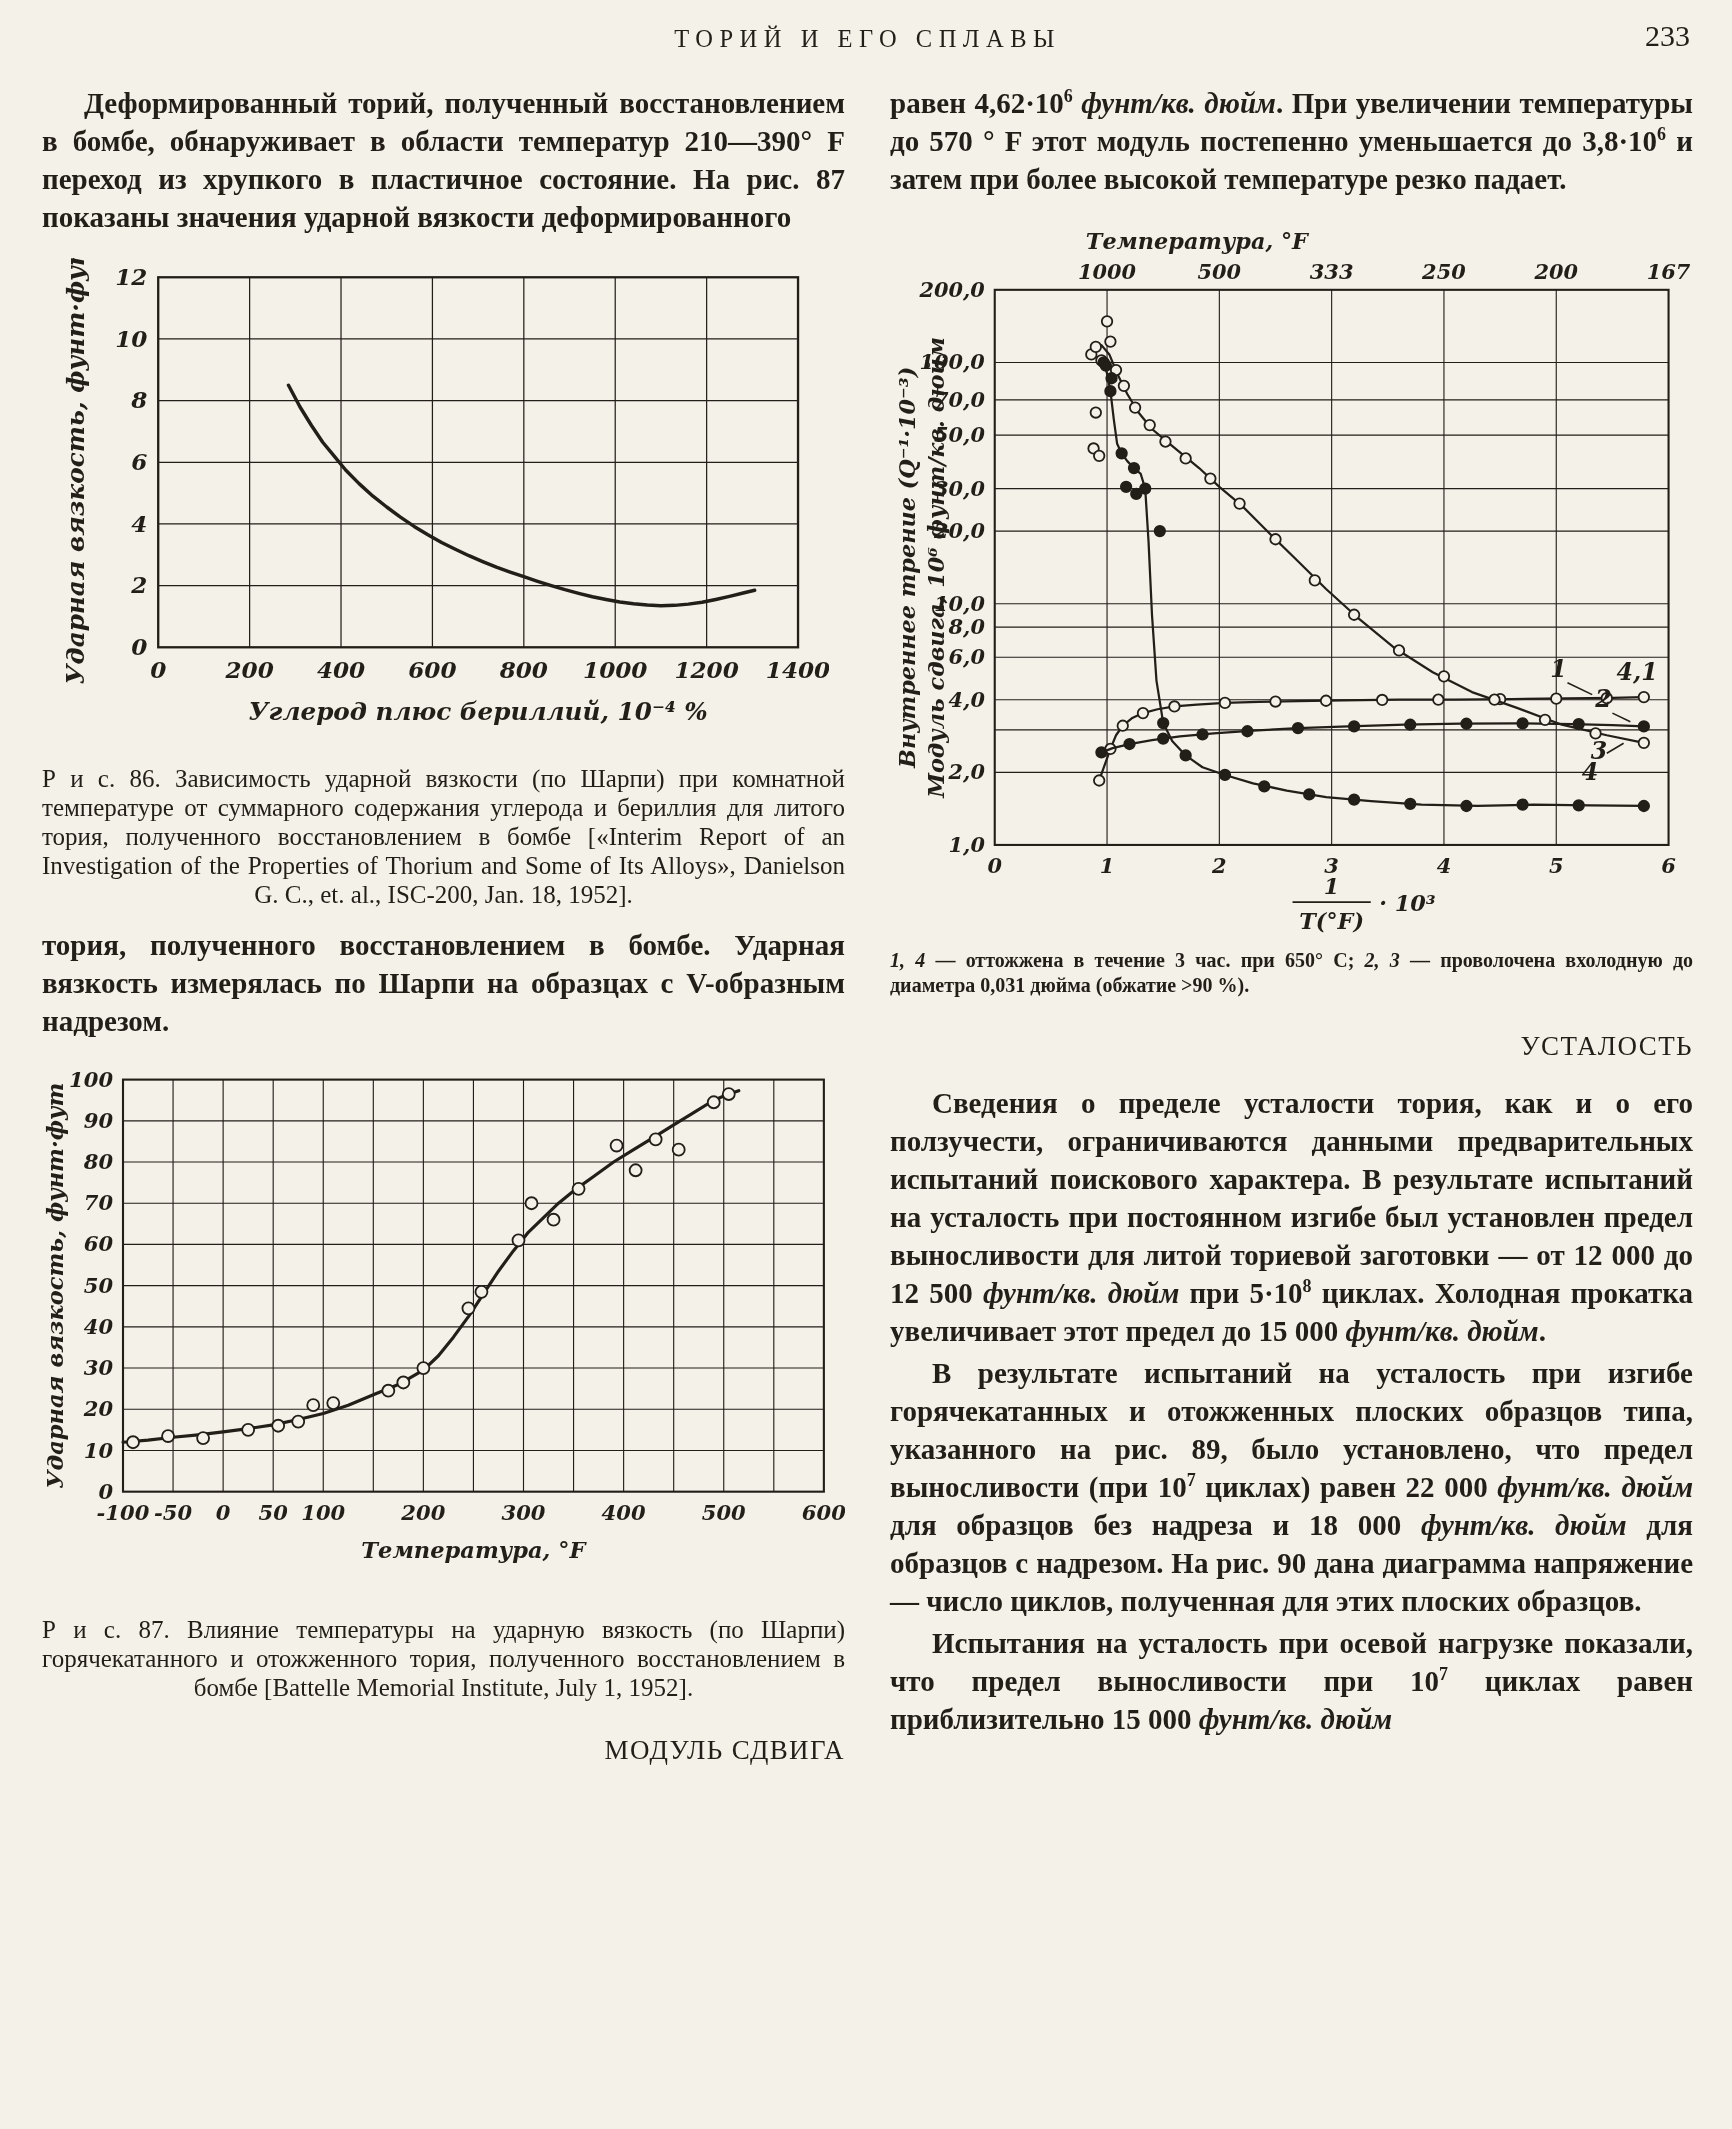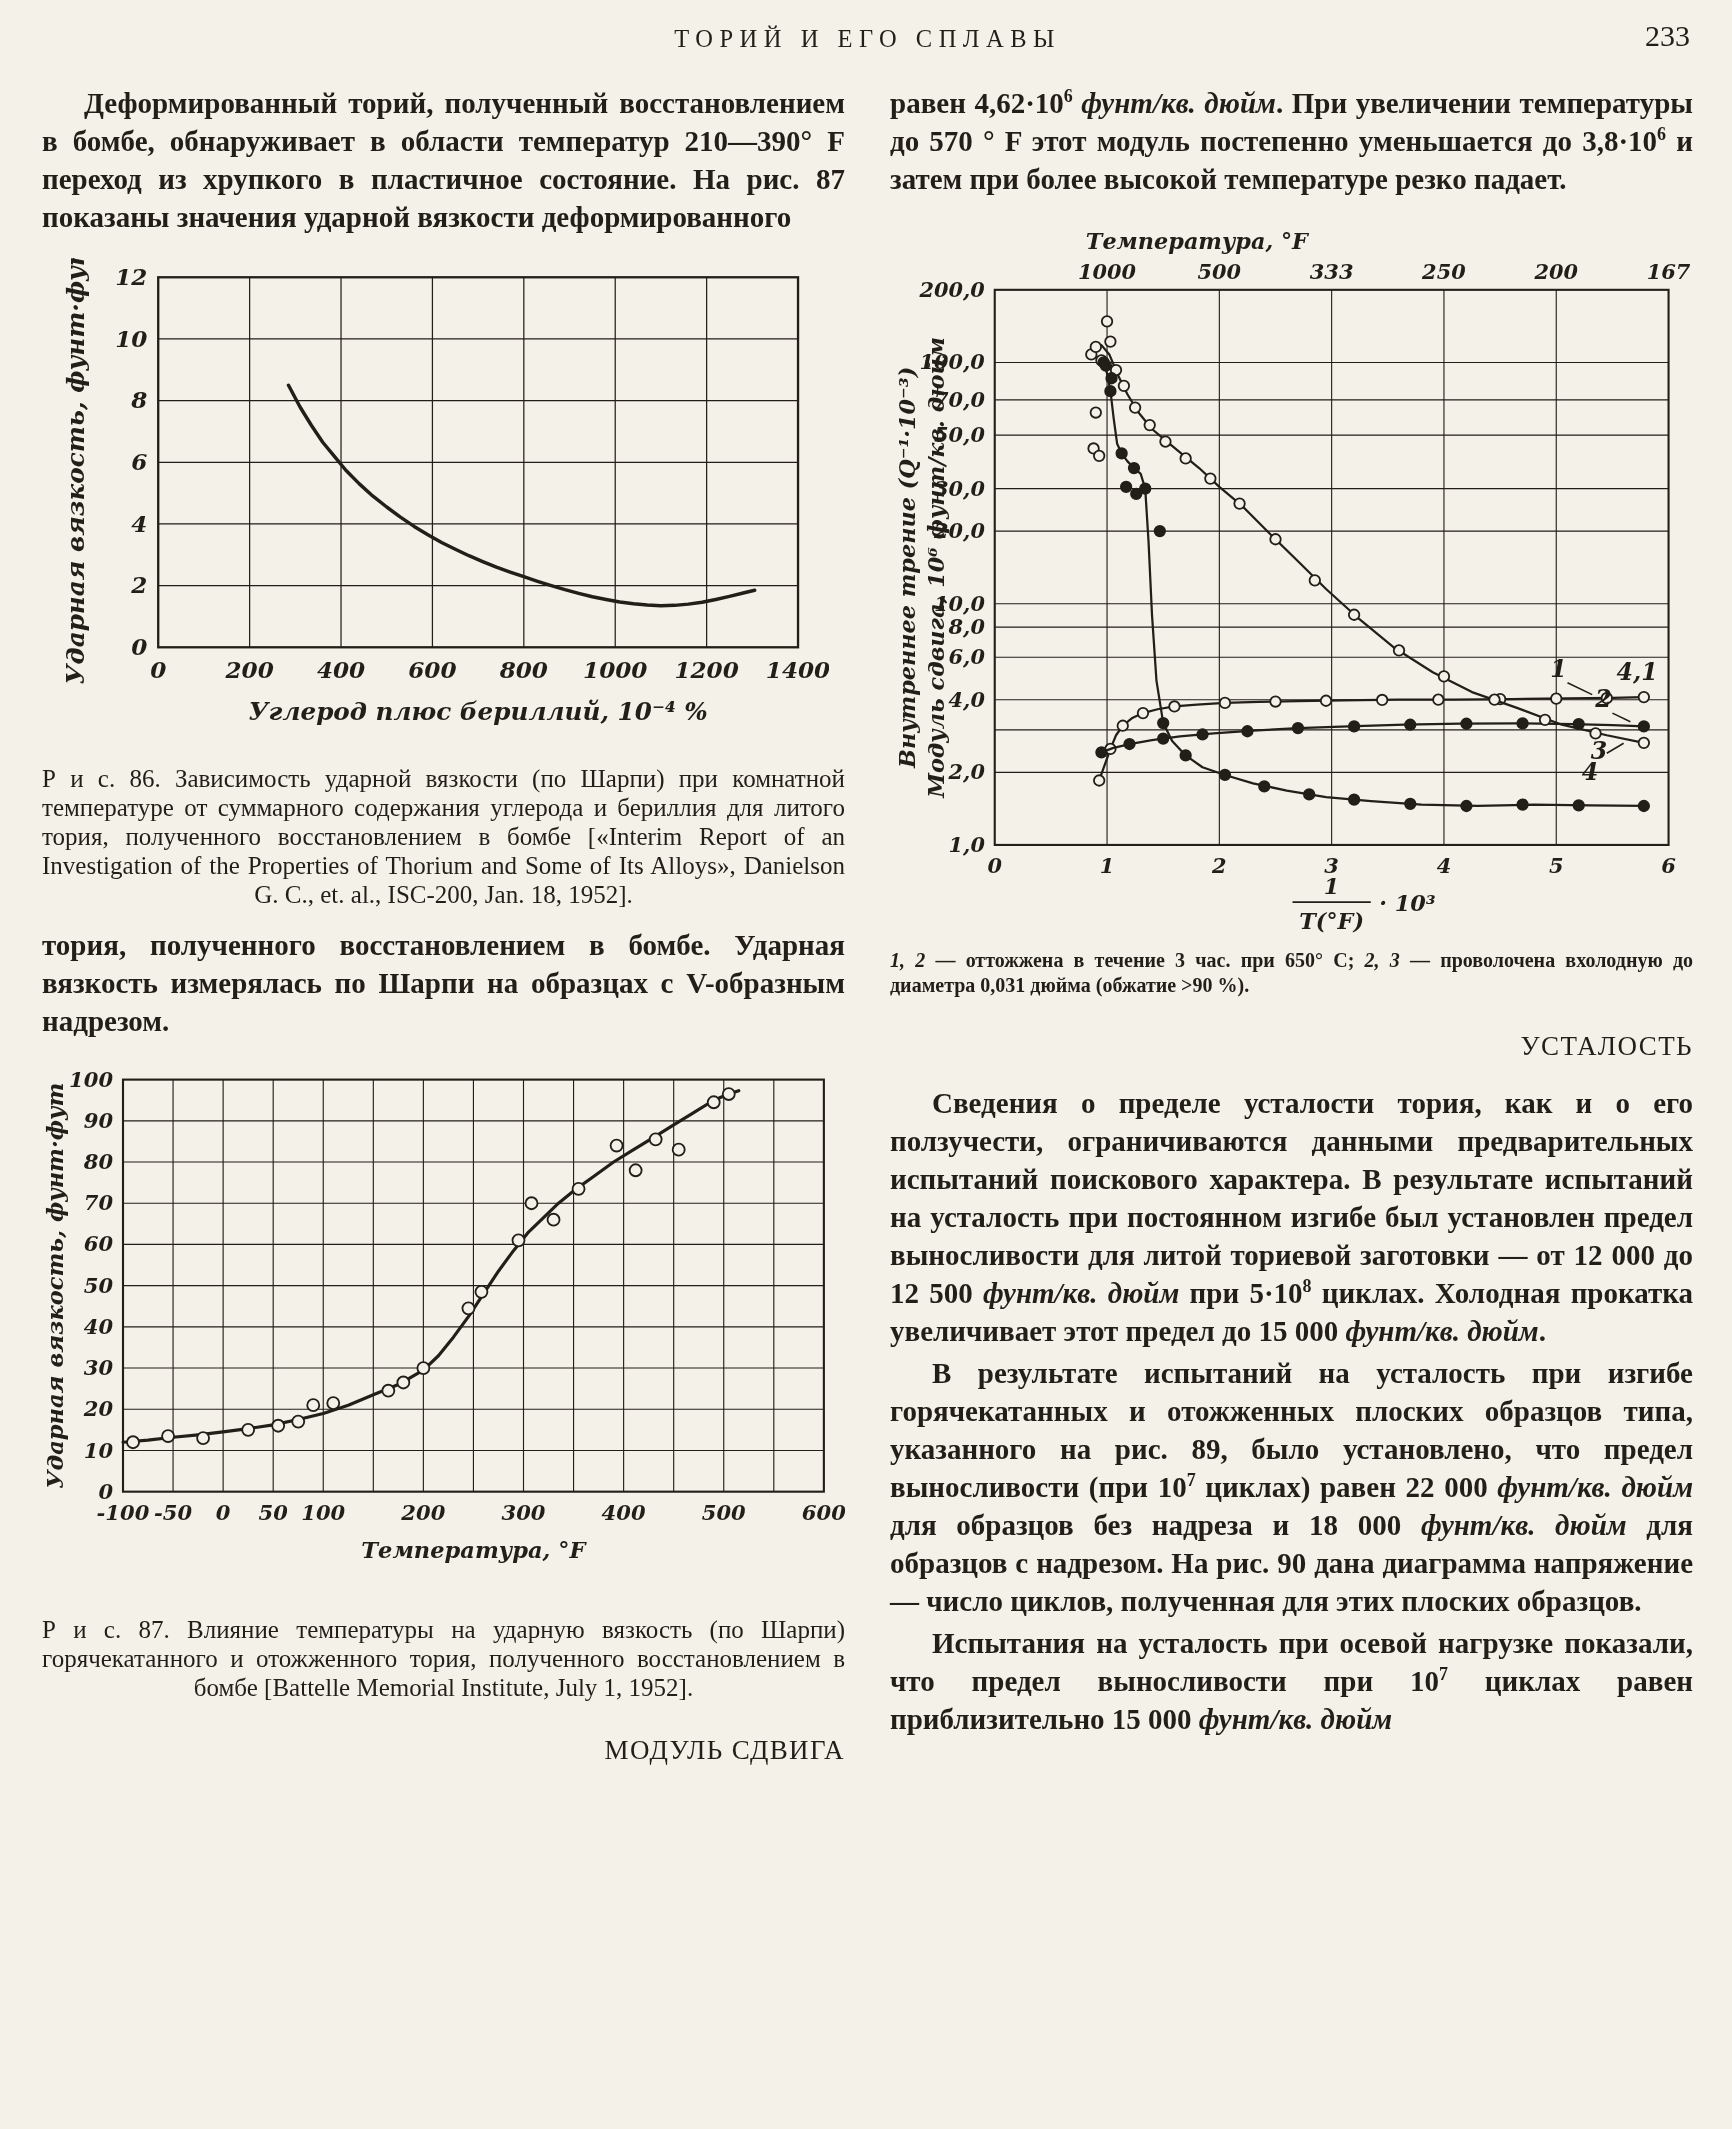--- a/index.html
+++ b/index.html
@@ -300,21 +300,21 @@
                 <line x1="970.25" y1="662.7919027280157" x2="1005.6333333333333" y2="679.6689583360451" stroke="#221e18" stroke-width="2.2"></line>
                 <text x="957.3833333333332" y="655.0156737666333" text-anchor="middle" class="anno">1</text>
                 <text x="1069.9666666666667" y="658.0779767251631" text-anchor="middle" class="anno">4,1</text>
                 <line x1="1034.5833333333333" y1="706.1709024724229" x2="1060.3166666666666" y2="718.6079999482425" stroke="#221e18" stroke-width="2.2"></line>
                 <text x="1021.7166666666667" y="697.8788681326062" text-anchor="middle" class="anno">2</text>
                 <line x1="1026.5416666666665" y1="763.63798484578" x2="1050.6666666666665" y2="749.3369176007642" stroke="#221e18" stroke-width="2.2"></line>
                 <text x="1015.2833333333333" y="771.3344224536069" text-anchor="middle" class="anno">3</text>
                 <text x="1002.4166666666666" y="802.6928486457624" text-anchor="middle" class="anno">4</text>
               </svg>
             </div>
-          <div class="fig-note"><i>1, 2</i> — оттожжена в течение 3 час. при 650° С; <i>2, 3</i> — проволочена вхолодную до диаметра 0,031 дюйма (обжатие &gt;90 %).</div>
+          <div class="fig-note"><i>1, 4</i> — оттожжена в течение 3 час. при 650° С; <i>2, 3</i> — проволочена вхолодную до диаметра 0,031 дюйма (обжатие &gt;90 %).</div>
         </figure>
 
         <h3 class="sect">УСТАЛОСТЬ</h3>
 
         <p class="body indent">Сведения о пределе усталости тория, как и о его ползучести, ограничиваются данными предварительных испытаний поискового характера. В результате испытаний на усталость при постоянном изгибе был установлен предел выносливости для литой ториевой заготовки — от 12 000 до 12 500 <i>фунт/кв. дюйм</i> при 5·10<sup>8</sup> циклах. Холодная прокатка увеличивает этот предел до 15 000 <i>фунт/кв. дюйм</i>.</p>
         <p class="body indent">В результате испытаний на усталость при изгибе горячекатанных и отожженных плоских образцов типа, указанного на рис. 89, было установлено, что предел выносливости (при 10<sup>7</sup> циклах) равен 22 000 <i>фунт/кв. дюйм</i> для образцов без надреза и 18 000 <i>фунт/кв. дюйм</i> для образцов с надрезом. На рис. 90 дана диаграмма напряжение — число циклов, полученная для этих плоских образцов.</p>
         <p class="body indent">Испытания на усталость при осевой нагрузке показали, что предел выносливости при 10<sup>7</sup> циклах равен приблизительно 15 000 <i>фунт/кв. дюйм</i></p>
       </div>
 
     </div>

